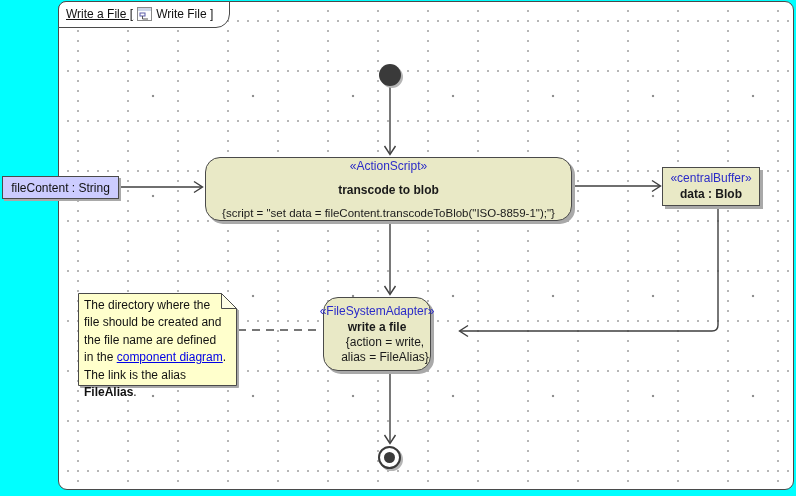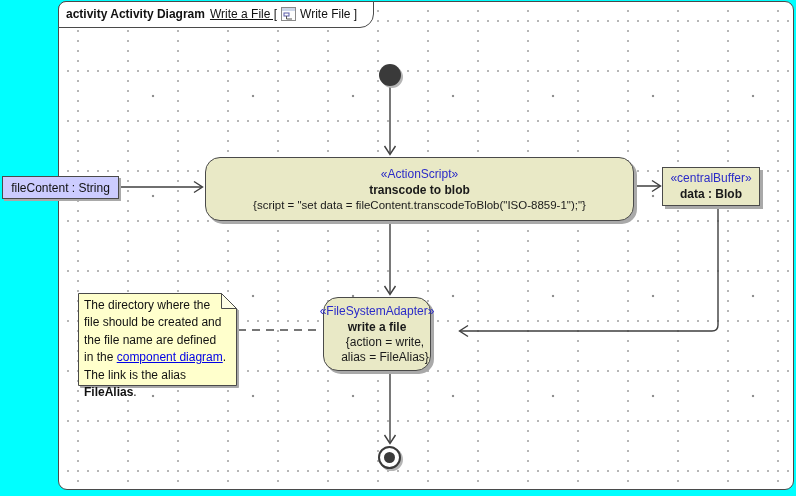--- a/index.html
+++ b/index.html
@@ -46,21 +46,21 @@
     border:1.5px solid var(--node-border);
     box-shadow:3px 3px 0 var(--shadow);
     display:flex;flex-direction:column;justify-content:center;align-items:center;
     text-align:center;color:#1a1a1a;
   }
   .rounded{border-radius:15px;}
   .stereotype{color:var(--stereotype-blue);font-size:12px;line-height:15px;}
   .node-name{font-weight:bold;font-size:12px;line-height:16px;}
   .node-script{font-size:11.5px;line-height:15px;white-space:nowrap;}
   .node-constraint{font-size:12px;line-height:15px;margin-left:16px;}
-  .action-node{left:205px;top:157px;width:429px;height:64px;}
+  .action-node{left:205px;top:157px;width:367px;height:64px;gap:8px;}
   .action-node .stereotype{margin-top:1px;}
   .buffer-node{left:662px;top:167px;width:98px;height:39px;}
   .write-node{left:323px;top:297px;width:108px;height:74px;}
   .object-node{
     position:absolute;left:2px;top:176px;width:117px;height:23px;z-index:6;
     background:var(--object-fill);border:1px solid #4a4a4a;
     box-shadow:2px 2px 0 var(--shadow);
     display:flex;align-items:center;justify-content:center;
     font-size:12px;font-weight:normal;color:#111;
   }
@@ -117,21 +117,20 @@
   <g stroke="#3f3f3f" stroke-width="1.4" fill="none">
     <path d="M718 207 L718 325 Q718 331 712 331 L460 331"></path>
     <path d="M468 325.5 L459.5 331 L468 336.5"></path>
   </g>
   <g stroke="#4a4a4a" stroke-width="1.4" fill="none">
     <path d="M238 330 L322 330" stroke-dasharray="8 6"></path>
   </g>
 </svg>
 
 <div class="tab">
-  <b>activity Activity Diagram</b>
   <span class="ctx">Write a File [</span>
   <span class="dg-icon">
     <svg width="15" height="14" viewBox="0 0 15 14">
       <rect x="0.5" y="0.5" width="14" height="13" fill="#fdfdfd" stroke="#8a8a8a"></rect>
       <rect x="1" y="1" width="13" height="3" fill="#cdd6e8"></rect>
       <rect x="3" y="6" width="5" height="3" fill="none" stroke="#5a5aa8" stroke-width="1"></rect>
       <path d="M5.5 9 L5.5 12 M5.5 12 L11 12" stroke="#555" stroke-width="1" fill="none"></path>
     </svg>
   </span>
   <span>Write File ]</span>

